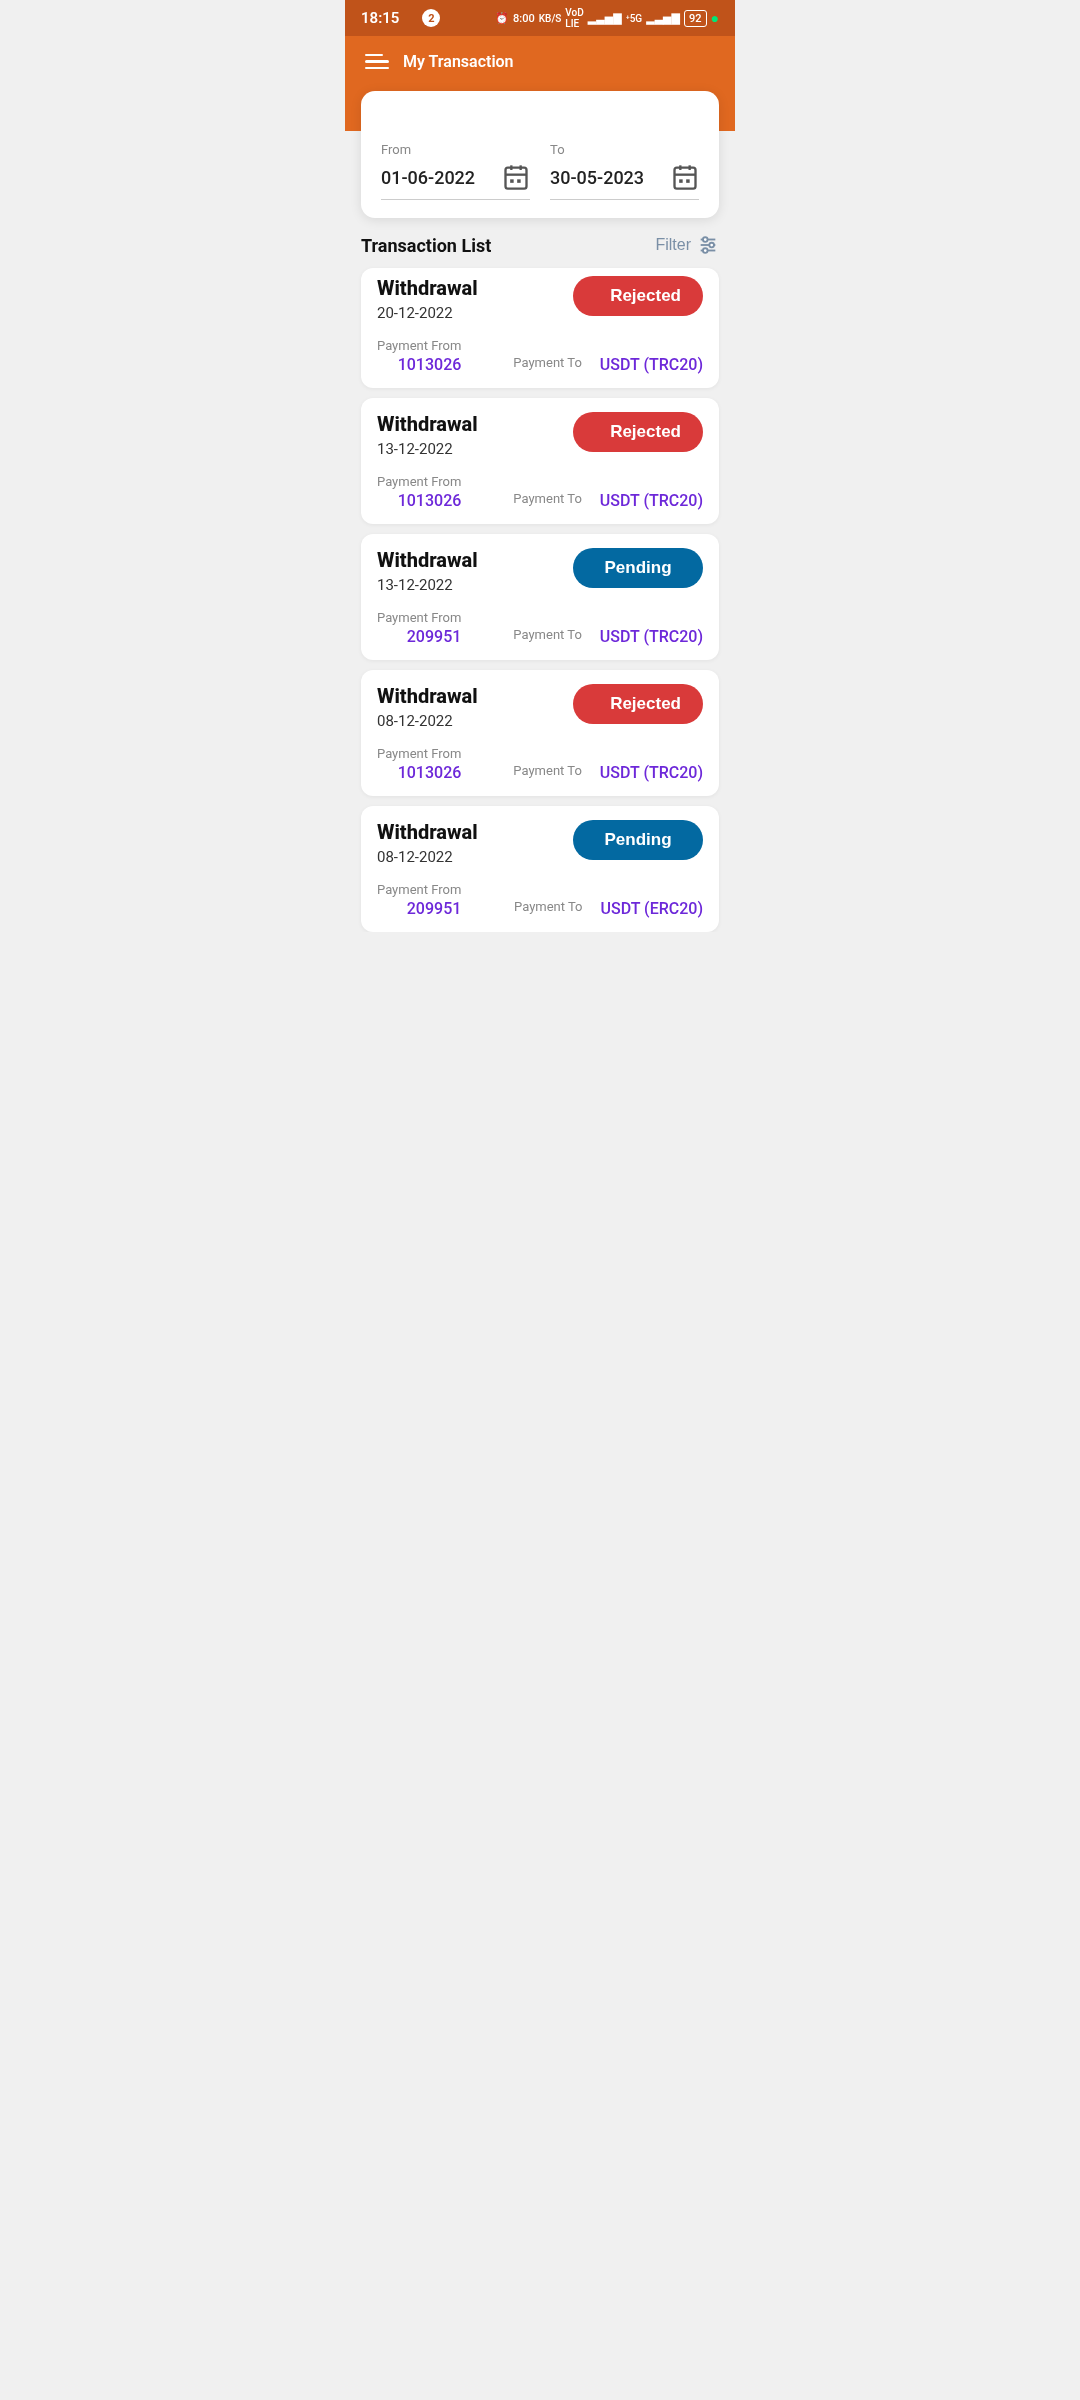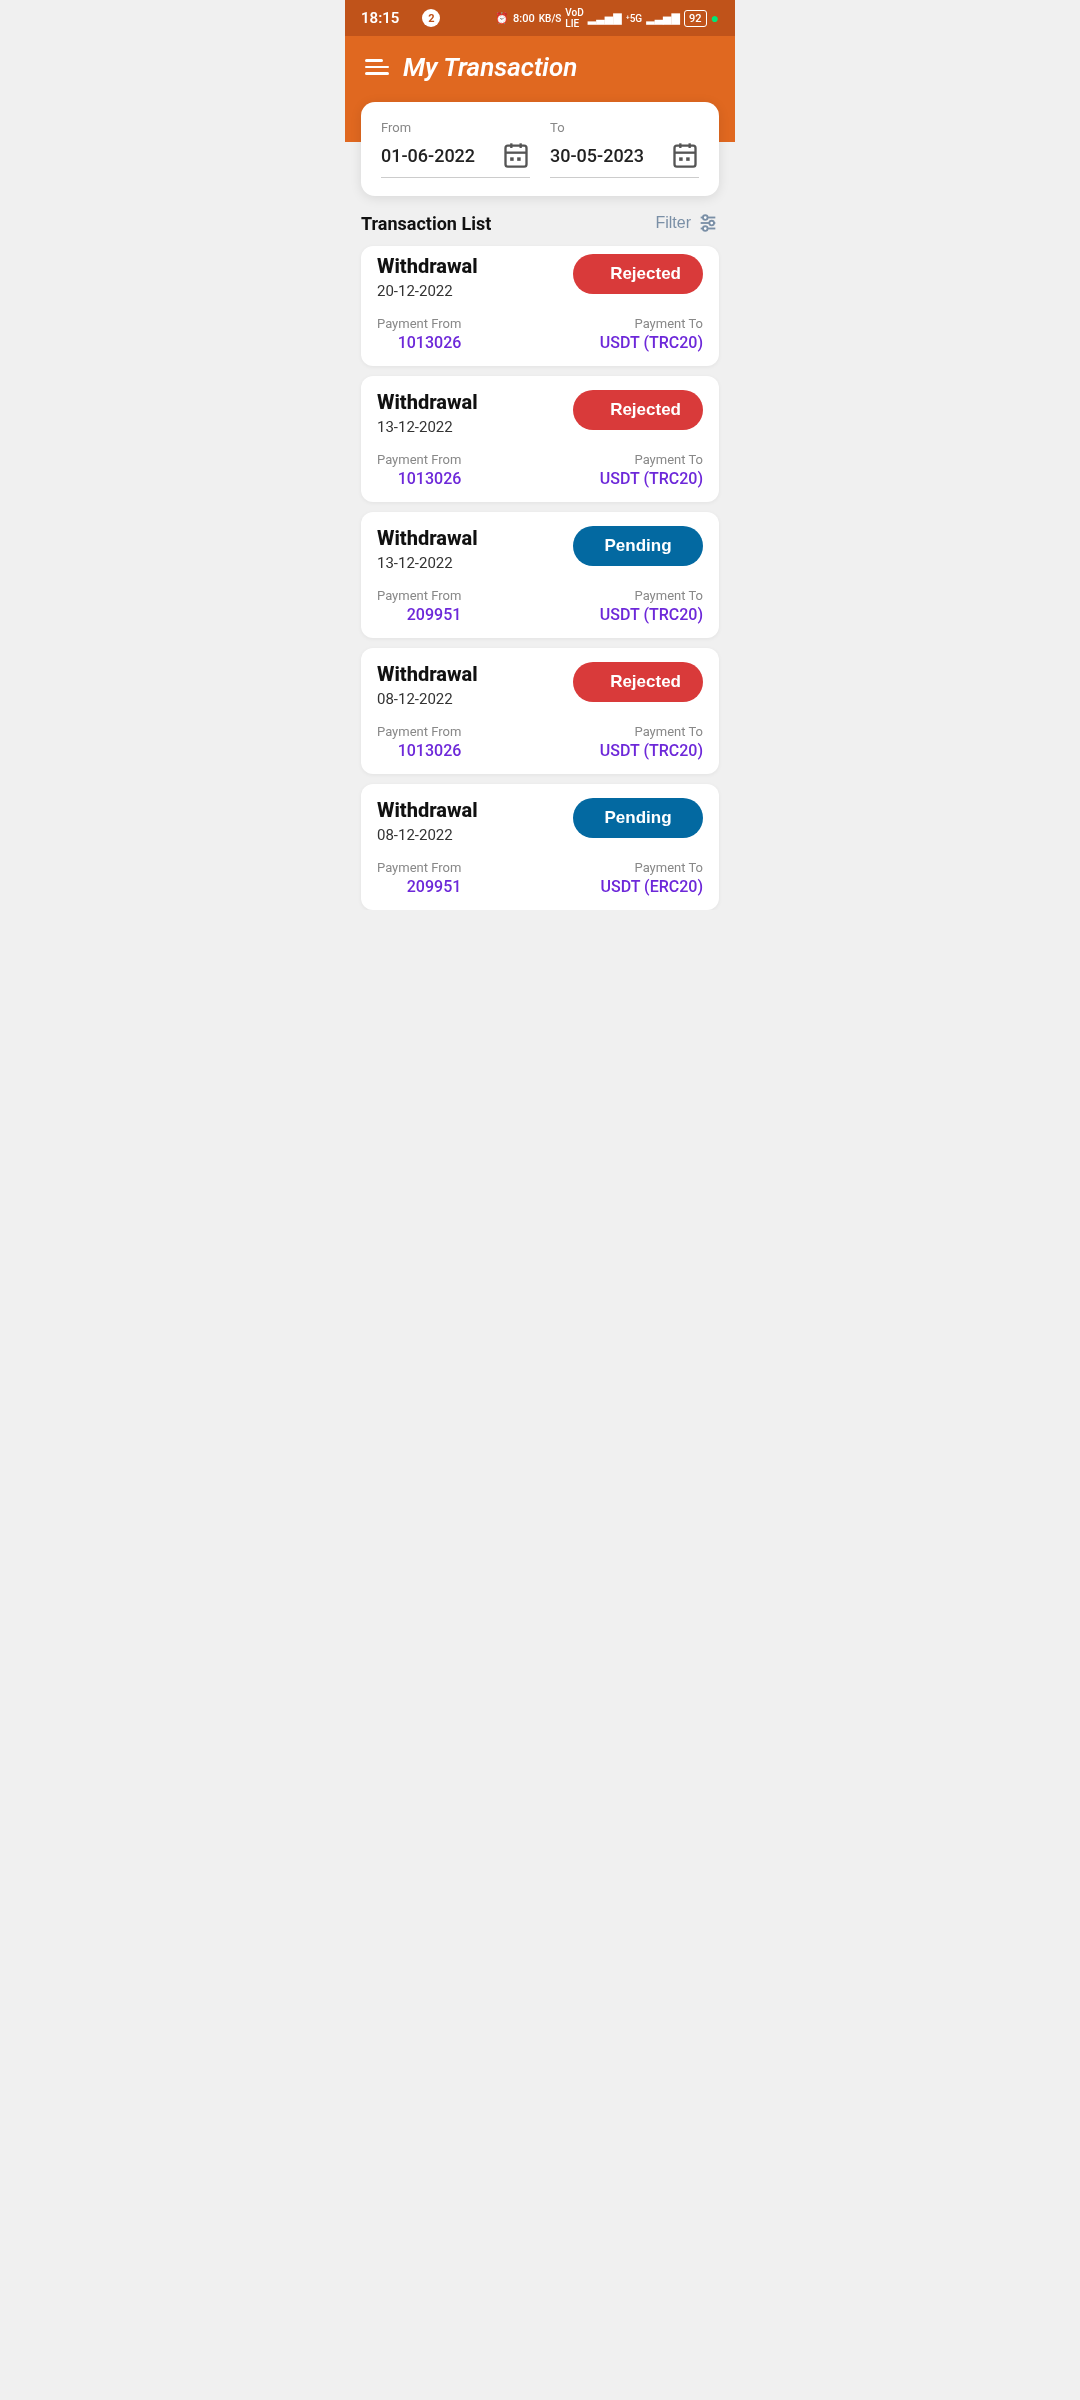--- a/index.html
+++ b/index.html
@@ -73,36 +73,36 @@
       width: 24px;
       height: 2.5px;
       background: white;
       border-radius: 2px;
     }
     .hamburger-icon span:first-child {
       width: 18px;
     }
     .header-title {
       color: white;
-      font-size: 26px;
+      font-size: 16px;
       font-weight: 600;
-      font-style: italic;
     }
 
     
     .date-filter-card {
       background: white;
       border-radius: 14px;
       margin: -40px 16px 16px 16px;
       padding: 18px 20px;
       box-shadow: 0 2px 12px rgba(0,0,0,0.1);
     }
     .date-filter-row {
       display: flex;
       gap: 20px;
+      margin-top: 33px;
     }
     .date-field {
       flex: 1;
     }
     .date-label {
       font-size: 13px;
       color: #888;
       margin-bottom: 6px;
     }
     .date-input-row {
@@ -219,22 +219,21 @@
       color: #888;
     }
     .payment-value {
       font-size: 16px;
       color: #6d28d9;
       font-weight: 500;
       text-align: right;
     }
     .payment-to-section {
       display: flex;
-      flex-direction: column;
-      gap: 2px;
+      gap: 18px;
       text-align: right;
     }
   </style>
 </head>
 <body>
 
 <div class="status-bar">
   <div class="status-left">
     <span class="status-time">18:15</span>
     <div class="notification-badge">2</div>

